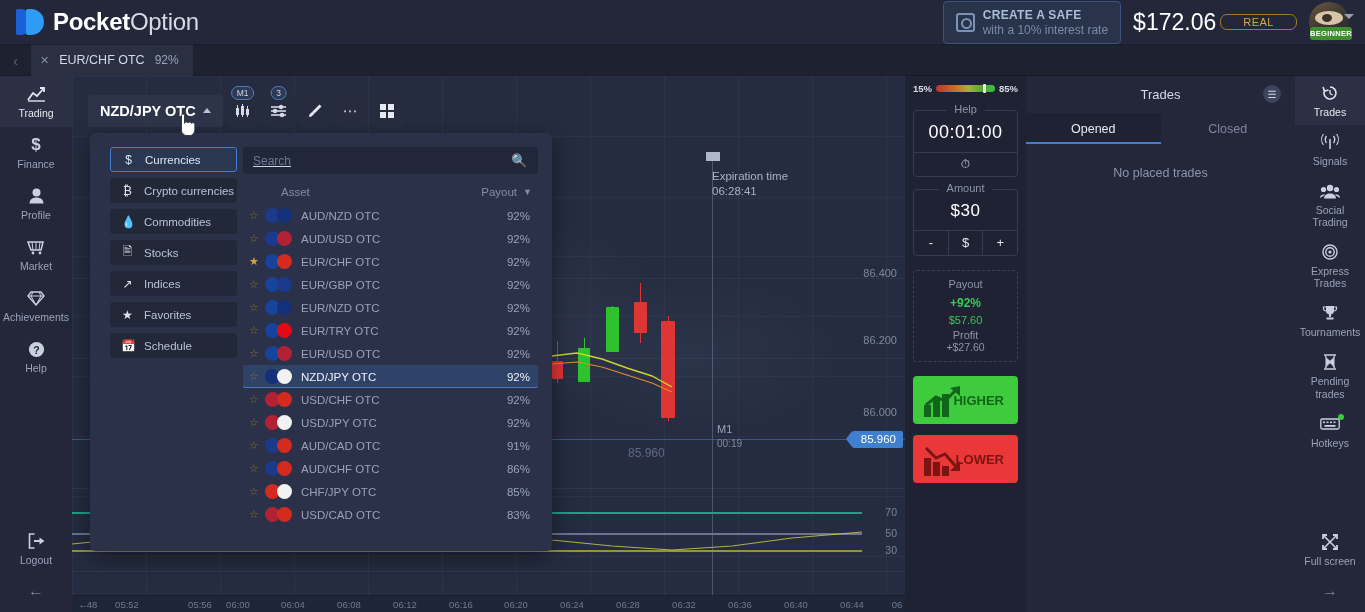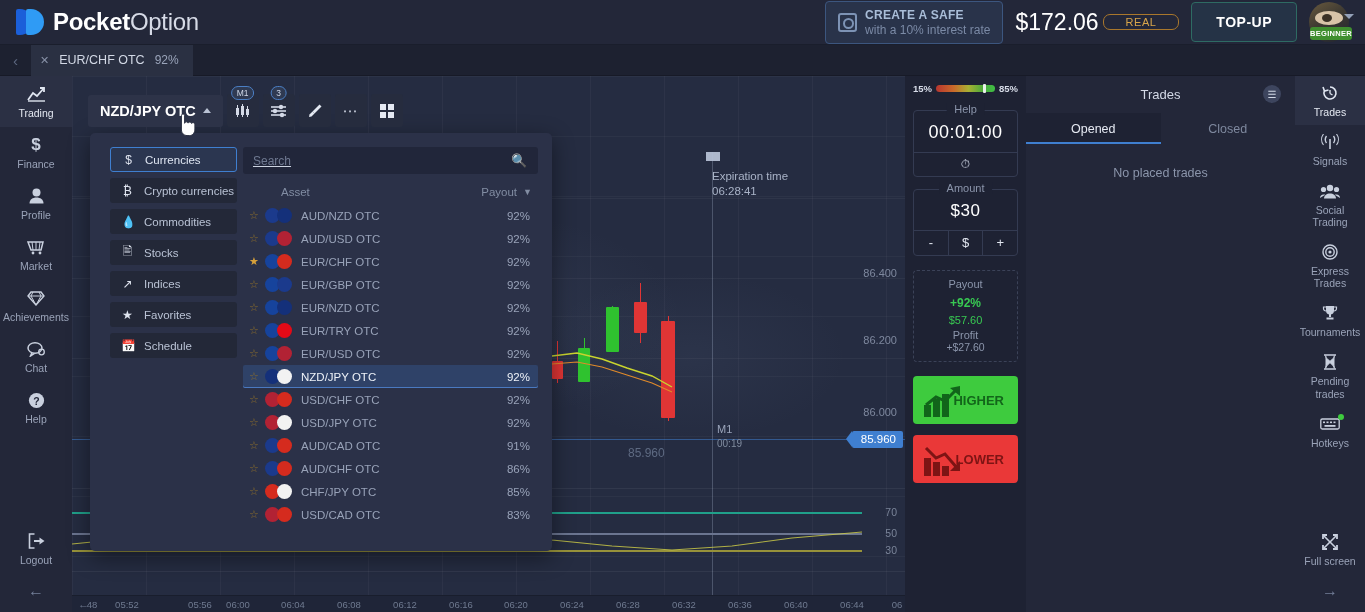--- a/index.html
+++ b/index.html
@@ -337,21 +337,20 @@
           <div class="safe-title">CREATE A SAFE</div>
           <div class="safe-sub">with a 10% interest rate</div>
         </div>
       </div>
 
       <div class="balance-box">
         <div class="balance-amt">$172.06</div>
         <div class="balance-tag">REAL</div>
       </div>
 
-      <div class="topup-btn">TOP-UP</div>
 
       <div class="avatar-wrap">
         <div class="avatar"></div>
         <div class="badge-beginner">BEGINNER</div>
         <div class="avatar-caret"></div>
       </div>
     </div>
   </div>
 
   <div class="tabbar">
@@ -401,30 +400,20 @@
       <span class="sb-label">Market</span>
     </div>
     <div class="sb-item">
       <span class="sb-ic">
         <svg width="18" height="16" viewBox="0 0 18 16">
             <path d="M4 2h10l3 4-8 9-8-9z" fill="none" stroke="#c9d0de" stroke-width="1.4"></path>
             <path d="M1 6h16M6 2l-2 4 5 9M12 2l2 4-5 9" fill="none" stroke="#c9d0de" stroke-width="1"></path>
           </svg>
       </span>
       <span class="sb-label">Achievements</span>
-    </div>
-    <div class="sb-item">
-      <span class="sb-ic">
-        <svg width="18" height="16" viewBox="0 0 18 16">
-            <ellipse cx="8" cy="7" rx="7" ry="5.3" fill="none" stroke="#c9d0de" stroke-width="1.5"></ellipse>
-            <path d="M5 11.5L3.5 15l4-2.6" fill="none" stroke="#c9d0de" stroke-width="1.5"></path>
-            <circle cx="14.5" cy="11" r="2.8" fill="none" stroke="#c9d0de" stroke-width="1.3"></circle>
-          </svg>
-      </span>
-      <span class="sb-label">Chat</span>
     </div>
     <div class="sb-item">
       <span class="sb-ic">
         <svg width="17" height="17" viewBox="0 0 17 17">
             <circle cx="8.5" cy="8.5" r="7.6" fill="#c9d0de"></circle>
             <text x="8.5" y="12.6" font-size="10.5" font-family="Liberation Sans" font-weight="bold" fill="#232739" text-anchor="middle">?</text>
           </svg>
       </span>
       <span class="sb-label">Help</span>
     </div>

